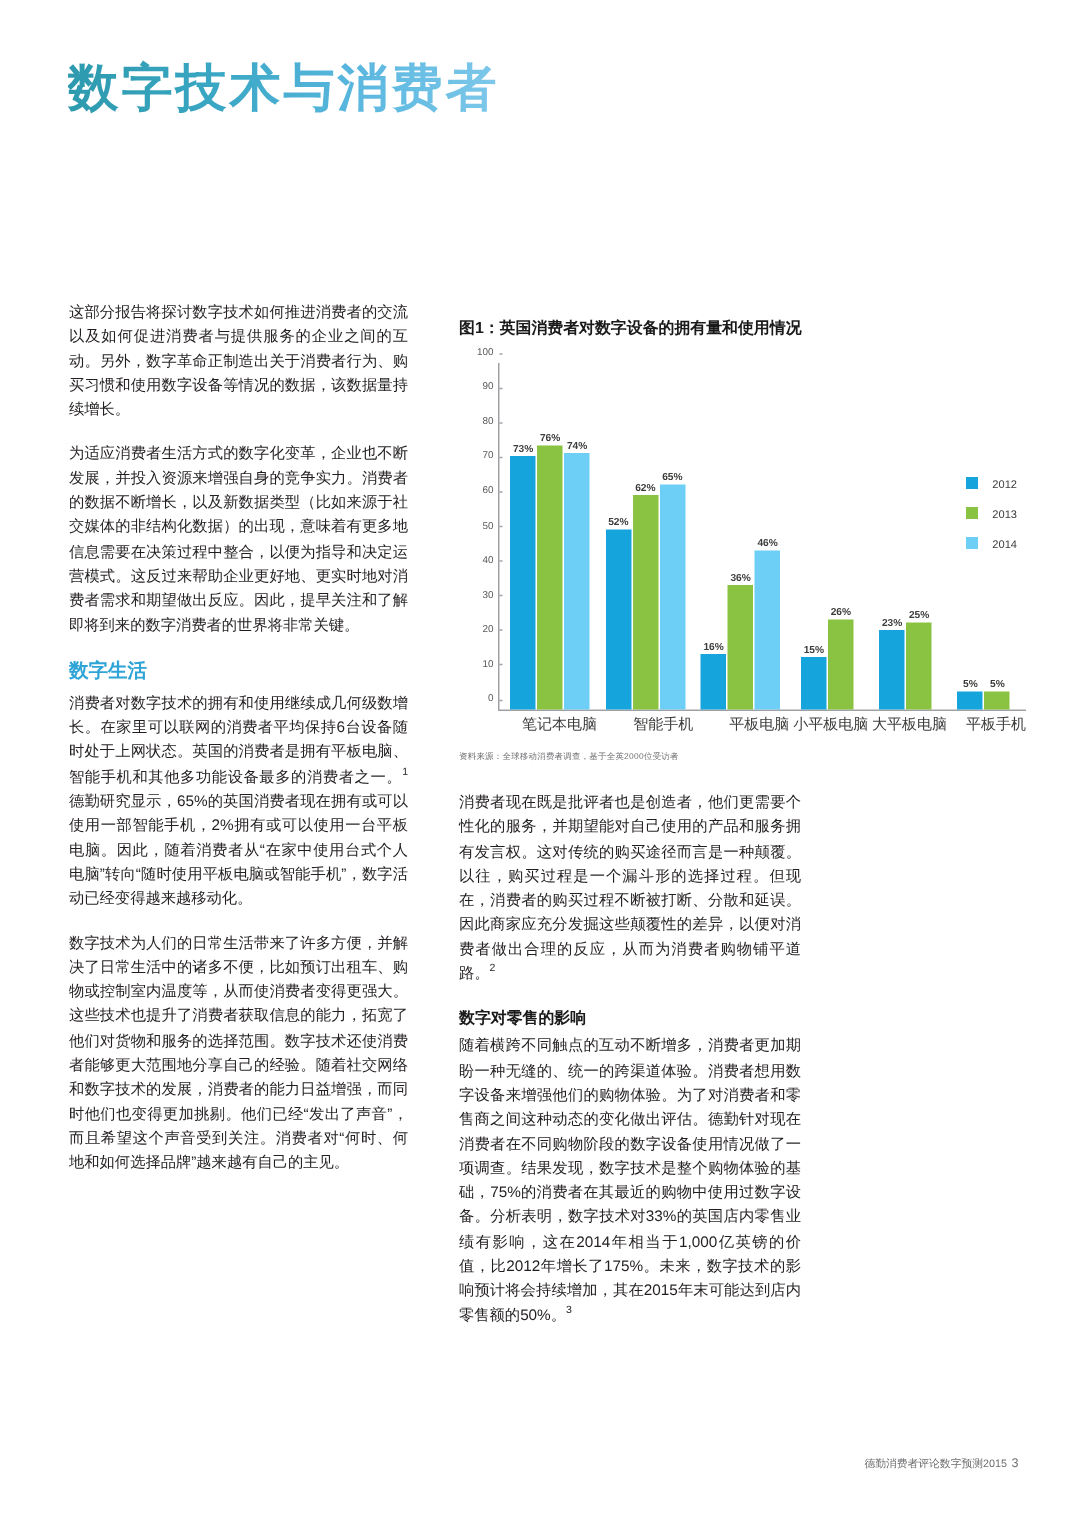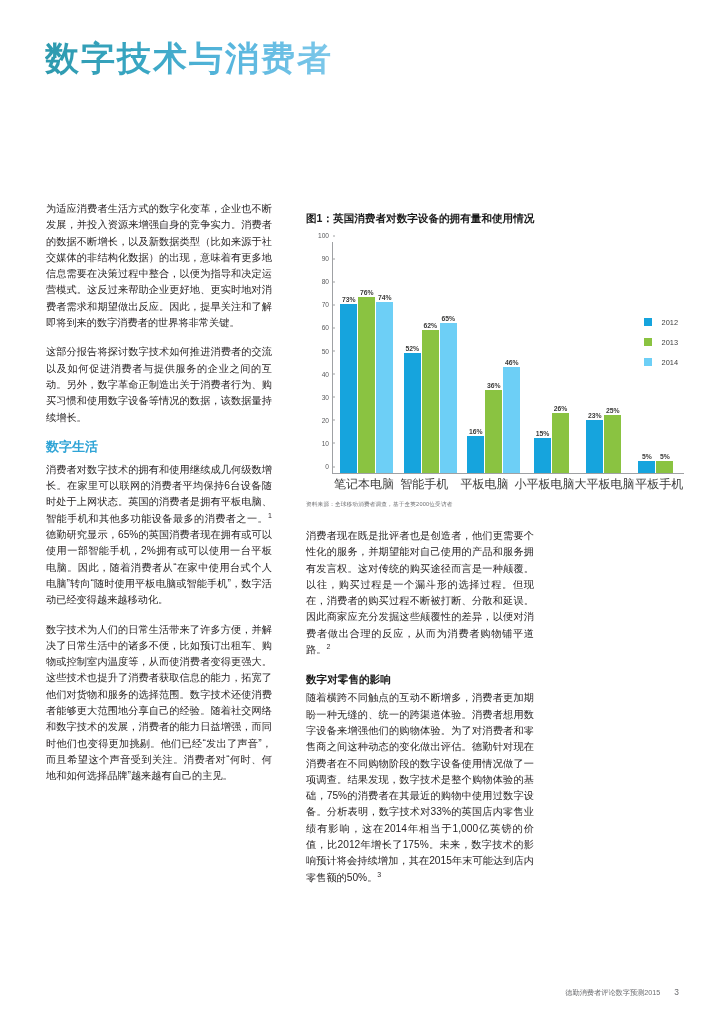--- a/index.html
+++ b/index.html
@@ -149,23 +149,23 @@
   .xlabels {
     position: absolute;
     left: 28px;
     right: 0;
     bottom: 0;
     height: 16px;
     display: flex;
     align-items: flex-start;
   }
   .xlabel {
-    font-size: 12px;
+    font-size: 10px;
     color: #3c3c3b;
-    text-align: center;
+    text-align: right;
     white-space: nowrap;
     font-family: Liberation Mono, monospace;
   }
   .legend {
     position: absolute;
     right: 6px;
     top: 78px;
   }
   .legend-row {
     display: flex;
@@ -184,36 +184,36 @@
     margin-top: 9px;
     font-size: 5.6px;
     color: #6d6e71;
     letter-spacing: .2px;
   }
 
   
   .footer {
     position: absolute;
     right: 45px;
-    bottom: 26px;
+    bottom: 43px;
     display: flex;
     align-items: baseline;
-    gap: 14px;
+    gap: 3px;
   }
   .footer-text { font-size: 7.2px; color: #6d6e71; }
   .footer-page { font-size: 8.4px; color: #6d6e71; }
 </style>
 </head>
 <body>
 
 <div class="page-title">数字技术与消费者</div>
 
 <div class="col-left">
+  <p class="body">这部分报告将探讨数字技术如何推进消费者的交流以及如何促进消费者与提供服务的企业之间的互动。另外，数字革命正制造出关于消费者行为、购买习惯和使用数字设备等情况的数据，该数据量持续增长。</p>
   <p class="body">为适应消费者生活方式的数字化变革，企业也不断发展，并投入资源来增强自身的竞争实力。消费者的数据不断增长，以及新数据类型（比如来源于社交媒体的非结构化数据）的出现，意味着有更多地信息需要在决策过程中整合，以便为指导和决定运营模式。这反过来帮助企业更好地、更实时地对消费者需求和期望做出反应。因此，提早关注和了解即将到来的数字消费者的世界将非常关键。</p>
-  <p class="body">这部分报告将探讨数字技术如何推进消费者的交流以及如何促进消费者与提供服务的企业之间的互动。另外，数字革命正制造出关于消费者行为、购买习惯和使用数字设备等情况的数据，该数据量持续增长。</p>
 
   <div class="h-blue">数字生活</div>
 
   <p class="body"><span>消费者对数字技术的拥有和使用继续成几何级数增长。在家里可以联网的消费者平均保持6台设备随时处于上网状态。英国的消费者是拥有平板电脑、智能手机和其他多功能设备最多的消费者之一。</span><sup>1</sup><span>德勤研究显示，65%的英国消费者现在拥有或可以使用一部智能手机，2%拥有或可以使用一台平板电脑。因此，随着消费者从“在家中使用台式个人电脑”转向“随时使用平板电脑或智能手机”，数字活动已经变得越来越移动化。</span></p>
 
   <p class="body">数字技术为人们的日常生活带来了许多方便，并解决了日常生活中的诸多不便，比如预订出租车、购物或控制室内温度等，从而使消费者变得更强大。这些技术也提升了消费者获取信息的能力，拓宽了他们对货物和服务的选择范围。数字技术还使消费者能够更大范围地分享自己的经验。随着社交网络和数字技术的发展，消费者的能力日益增强，而同时他们也变得更加挑剔。他们已经“发出了声音”，而且希望这个声音受到关注。消费者对“何时、何地和如何选择品牌”越来越有自己的主见。</p>
 </div>
 
 <div class="chart-block">
   <div class="chart-title">图1：英国消费者对数字设备的拥有量和使用情况</div>

